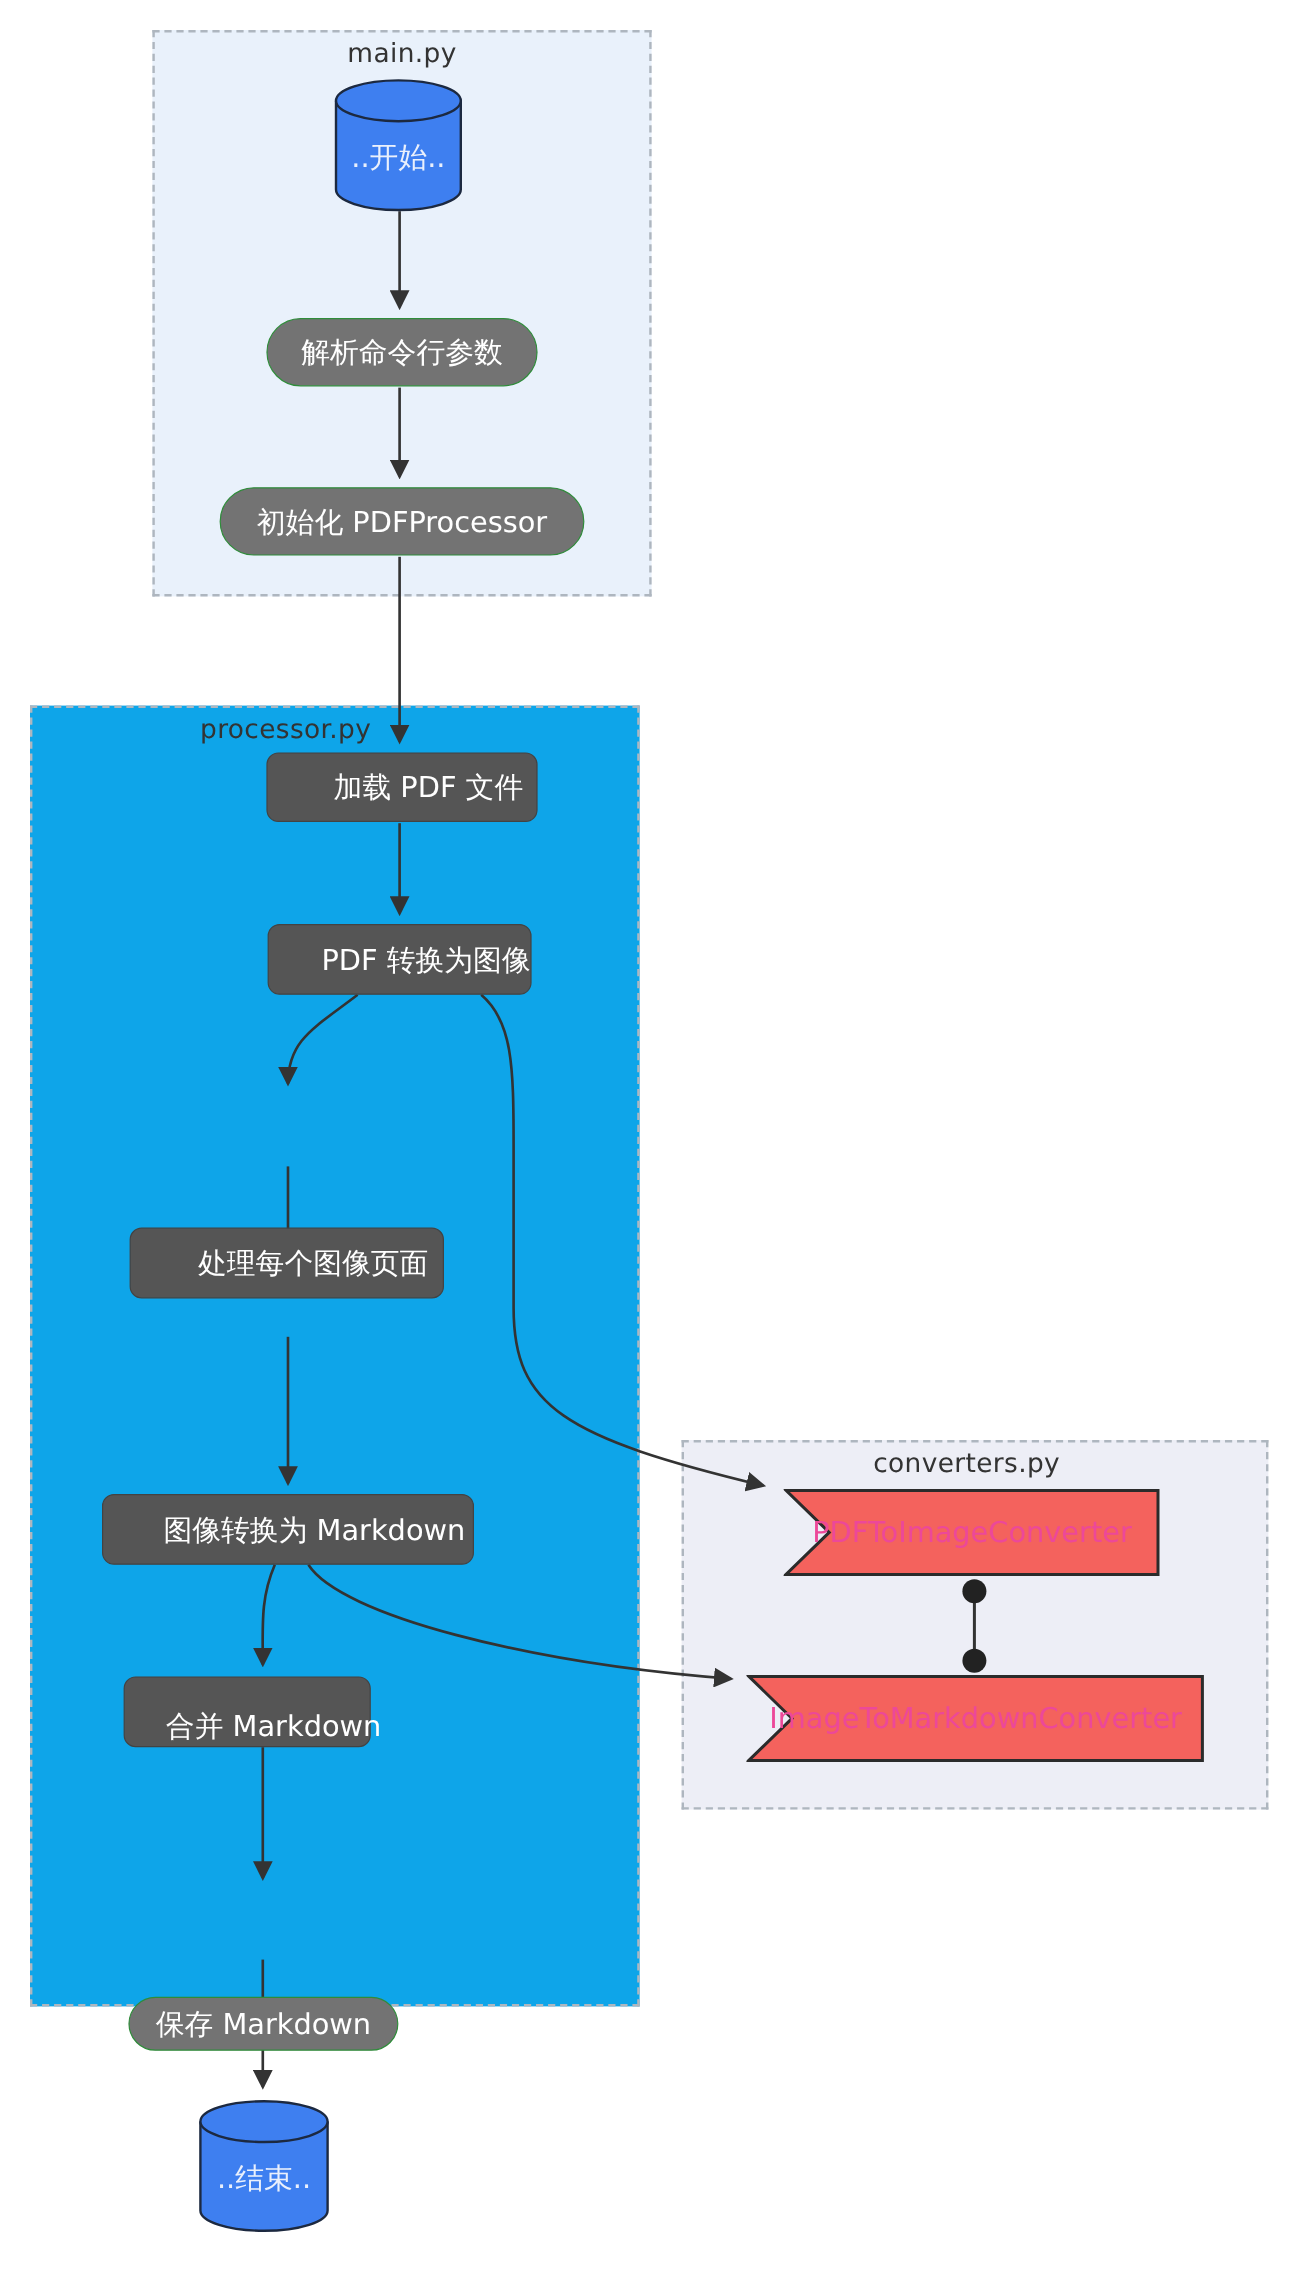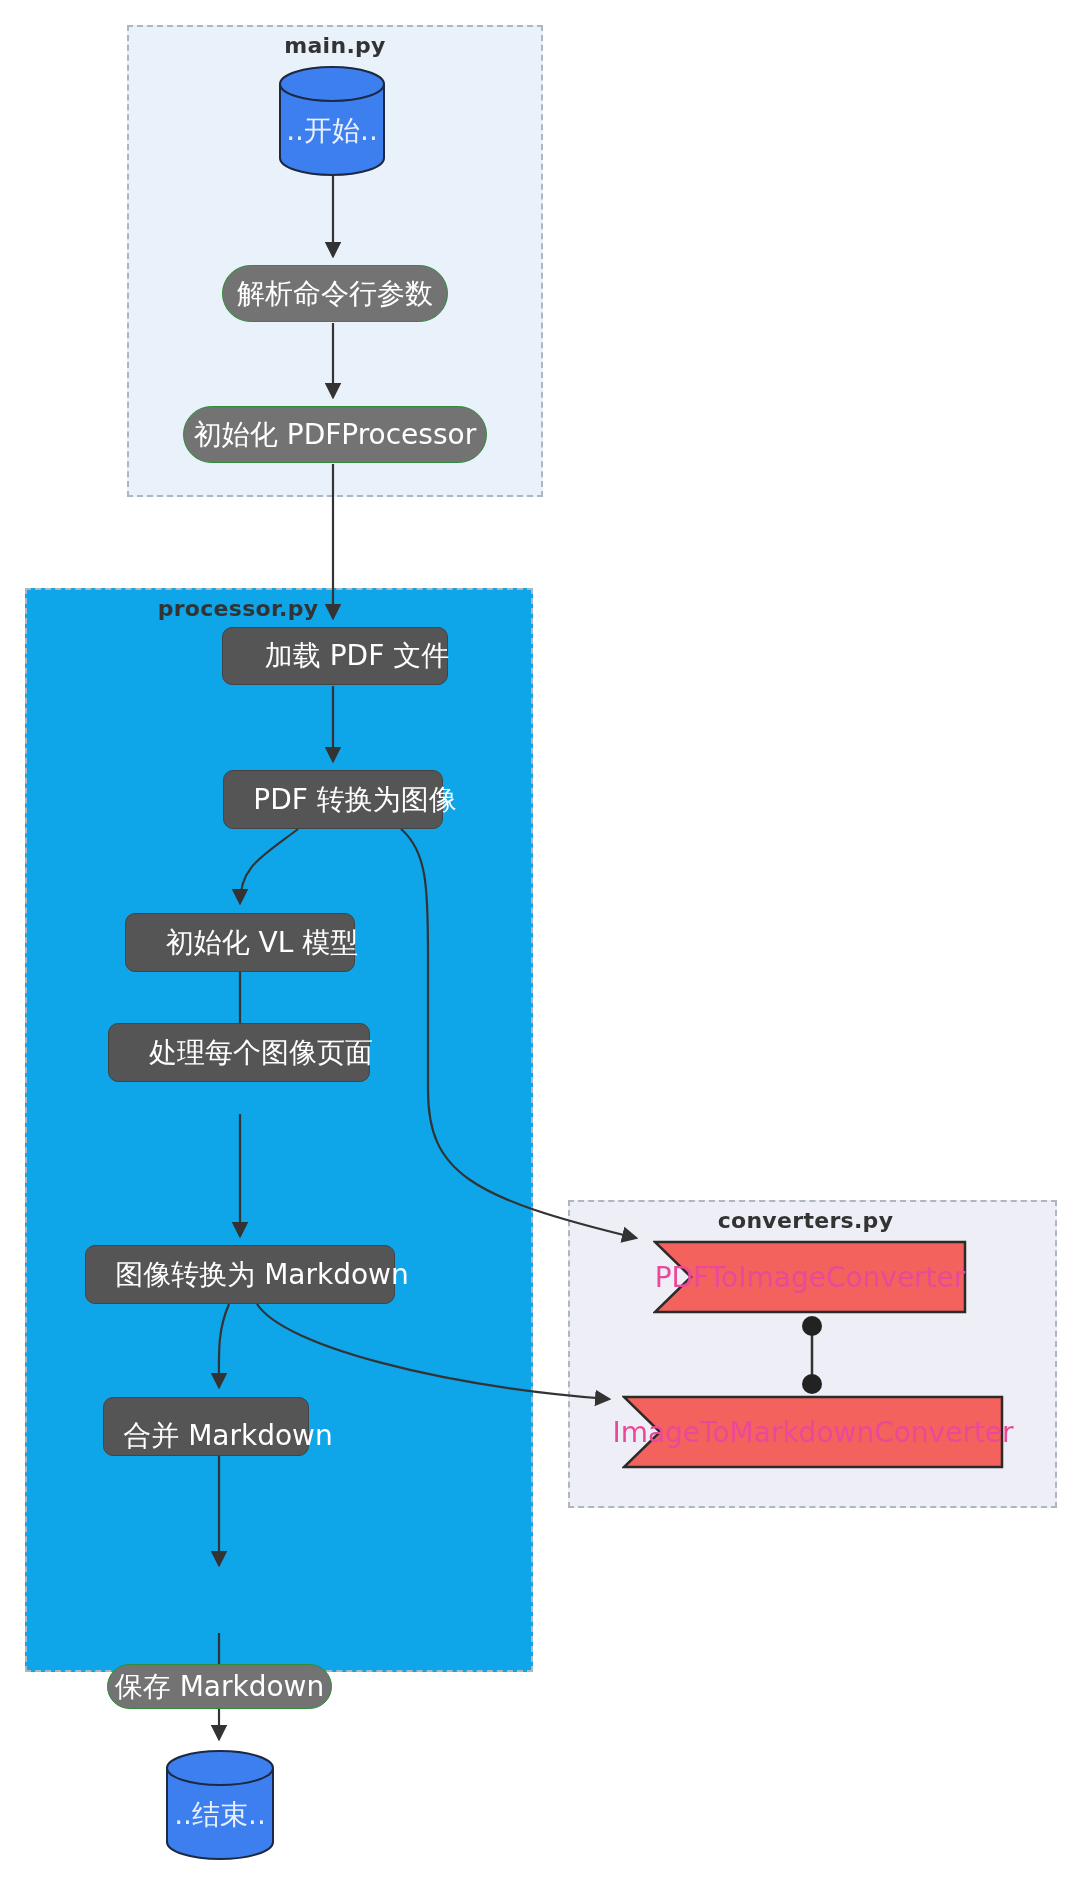--- a/index.html
+++ b/index.html
@@ -8,28 +8,28 @@
     font-family:"DejaVu Sans", sans-serif; overflow:hidden;
   }
   .subgraph{
     position:absolute;border:2px dashed #aeb6bf;box-sizing:border-box;z-index:1;
   }
   .sg-main{left:127px;top:25px;width:416px;height:472px;background:#e9f1fb;}
   .sg-processor{left:25px;top:588px;width:508px;height:1084px;background:#0ea5e9;}
   .sg-converters{left:568px;top:1200px;width:489px;height:308px;background:#edeef6;}
   .sg-label{
     position:absolute;top:6px;left:0;width:100%;text-align:center;
-    color:#333333;font-size:22px;font-weight:700;letter-spacing:.3px;
+    color:#333333;font-size:22px;font-weight:400;letter-spacing:.3px;
   }
   .sg-label-processor{transform:translateX(-41px);}
   .sg-label-converters{transform:translateX(-7px);}
   #edges{position:absolute;left:0;top:0;z-index:2;pointer-events:none;}
   .node{
     position:absolute;z-index:3;display:flex;align-items:center;justify-content:center;
-    color:#ffffff;font-size:28px;box-sizing:border-box;text-align:center;white-space:nowrap;
+    color:#ffffff;font-size:24px;box-sizing:border-box;text-align:center;white-space:nowrap;
   }
   .stadium{
     background:#737373;border:1.7px solid #2f8c3a;border-radius:30px;
   }
   .rectstep{
     background:#555555;border:1.7px solid #434343;border-radius:10px;padding-left:44px;
   }
   .cyl{background:transparent;border:none;}
   .cyl svg{position:absolute;left:0;top:0;}
   .cyl .cyl-text{
@@ -99,23 +99,20 @@
   </div>
 
   <div class="node rectstep" style="left:222px;top:627px;width:226px;height:58px;">
     <span>加载 PDF 文件</span>
   </div>
 
   <div class="node rectstep" style="left:223px;top:770px;width:220px;height:59px;">
     <span>PDF 转换为图像</span>
   </div>
 
-  <div class="node rectstep" style="left:125px;top:913px;width:230px;height:59px;">
-    <span>初始化 VL 模型</span>
-  </div>
 
   <div class="node rectstep" style="left:108px;top:1023px;width:262px;height:59px;">
     <span>处理每个图像页面</span>
   </div>
 
   <div class="node rectstep" style="left:85px;top:1245px;width:310px;height:59px;">
     <span>图像转换为 Markdown</span>
   </div>
 
   <div class="node rectstep" style="left:103px;top:1397px;width:206px;height:59px;align-items:flex-end;">

